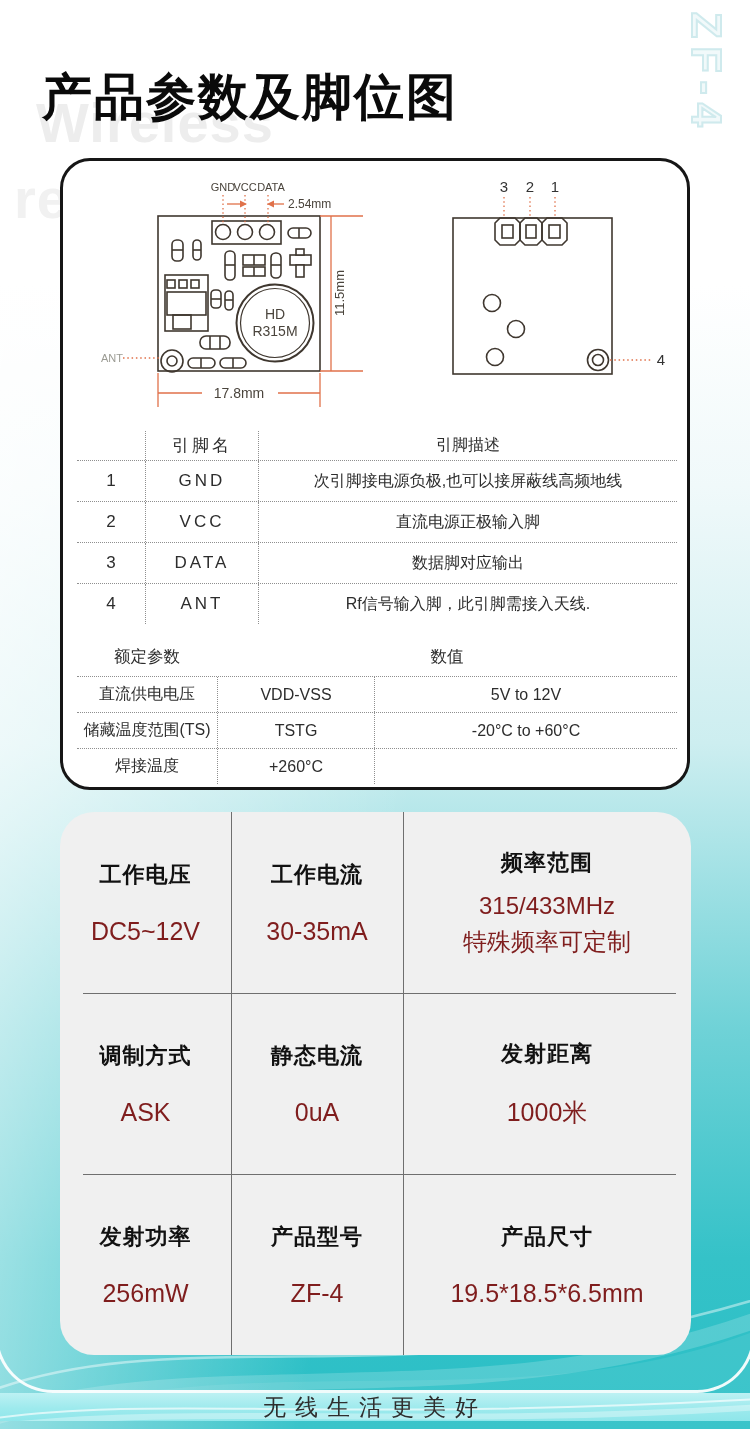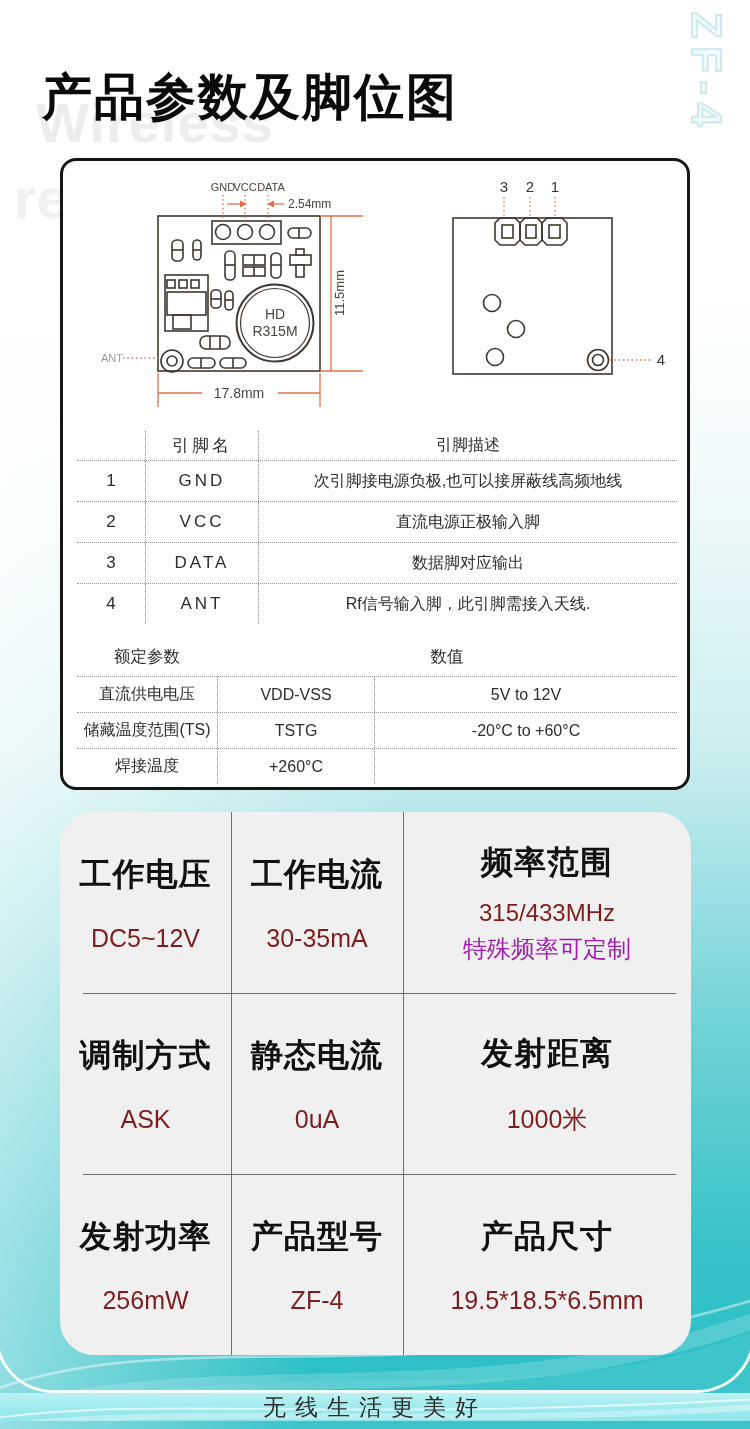--- a/index.html
+++ b/index.html
@@ -21,21 +21,21 @@
     color:rgba(214,238,241,.35);
     -webkit-text-stroke:2px #cfeaed;
   }
   .page-title{
     position:absolute;left:42px;top:64px;z-index:2;
     font-size:50px;font-weight:800;color:#0a0a0a;letter-spacing:2px;
   }
   
   .diagram-panel{
     position:absolute;left:60px;top:158px;width:630px;height:632px;z-index:2;
-    background:#ffffff;border:3px solid #161616;border-radius:16px;box-sizing:border-box;
+    background:#ffffff;border:3px solid #161616;border-radius:30px;box-sizing:border-box;
   }
   .module-svg{position:absolute;left:0;top:0;}
   svg{font-family:"Liberation Sans","DejaVu Sans",sans-serif;}
   
   .tbl{position:absolute;left:14px;width:600px;color:#2d2d2d;}
   .pin-table{top:270px;}
   .rating-table{top:477px;}
   .t-row{display:flex;align-items:center;}
   .t-row + .t-row{border-top:1.5px dotted #8f8f8f;}
   .t-cell{display:flex;align-items:center;justify-content:center;height:100%;box-sizing:border-box;text-align:right;}
@@ -49,23 +49,23 @@
   .rating-table .c1{width:140px;}
   .rating-table .c2{width:158px;border-left:1.5px dotted #8f8f8f;border-right:1.5px dotted #8f8f8f;}
   .rating-table .c3{flex:1;}
   
   .spec-panel{
     position:absolute;left:60px;top:812px;width:631px;height:543px;z-index:2;
     background:#f0f0f0;border-radius:34px;overflow:hidden;
   }
   .spec-grid{display:grid;grid-template-columns:171px 172px 288px;grid-auto-rows:181px;width:100%;height:100%;}
   .spec-cell{display:flex;flex-direction:column;align-items:center;justify-content:center;color:#111;}
-  .spec-label{font-size:32px;font-weight:600;letter-spacing:1px;margin-bottom:27px;}
+  .spec-label{font-size:22px;font-weight:600;letter-spacing:1px;margin-bottom:27px;}
   .spec-value{font-size:25px;color:#7f1d1d;}
-  .spec-value2{font-size:24px;color:#a21caf;margin-top:6px;}
+  .spec-value2{font-size:24px;color:#7f1d1d;margin-top:6px;}
   .cell-freq .spec-label{margin-bottom:14px;}
   .cell-freq .spec-value{font-size:24px;}
   .vline{position:absolute;top:0;bottom:0;width:1px;background:#6f6f6f;}
   .vline-1{left:171px;}
   .vline-2{left:343px;}
   .hline{position:absolute;left:23px;right:15px;height:1px;background:#6f6f6f;}
   .hline-1{top:181px;}
   .hline-2{top:362px;}
   
   .swoosh-main{position:absolute;left:0;top:1190px;z-index:1;}

